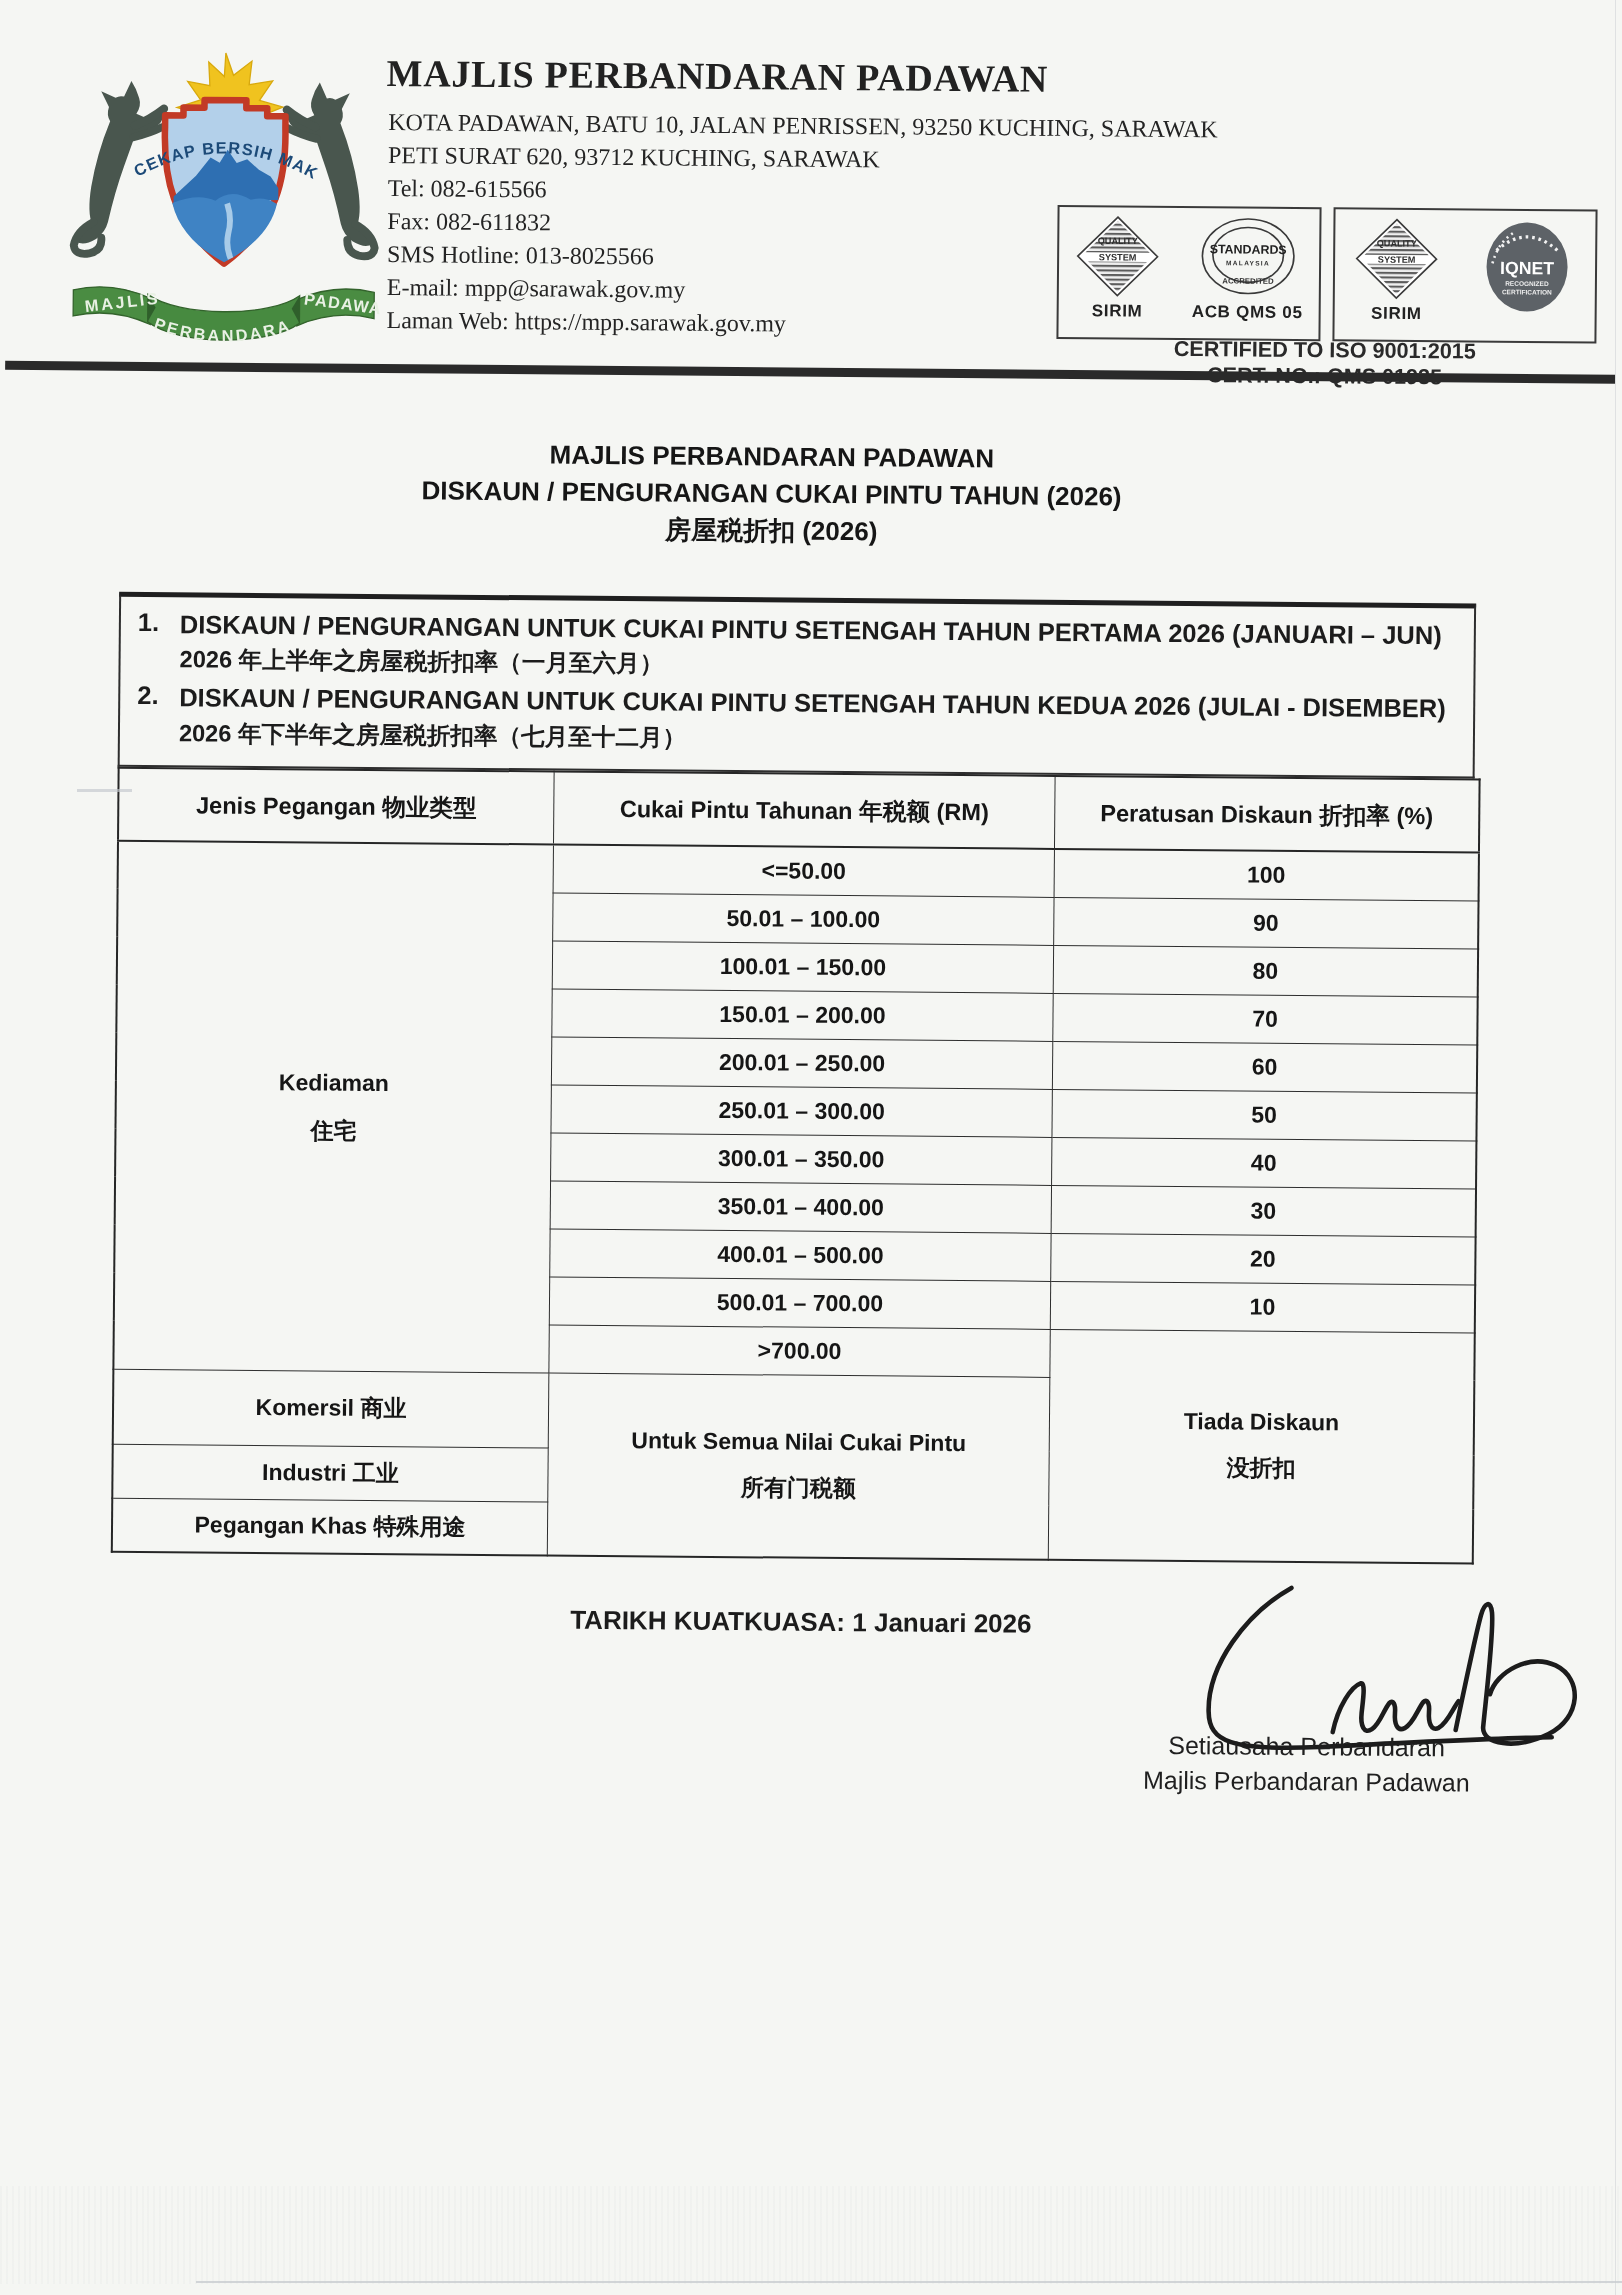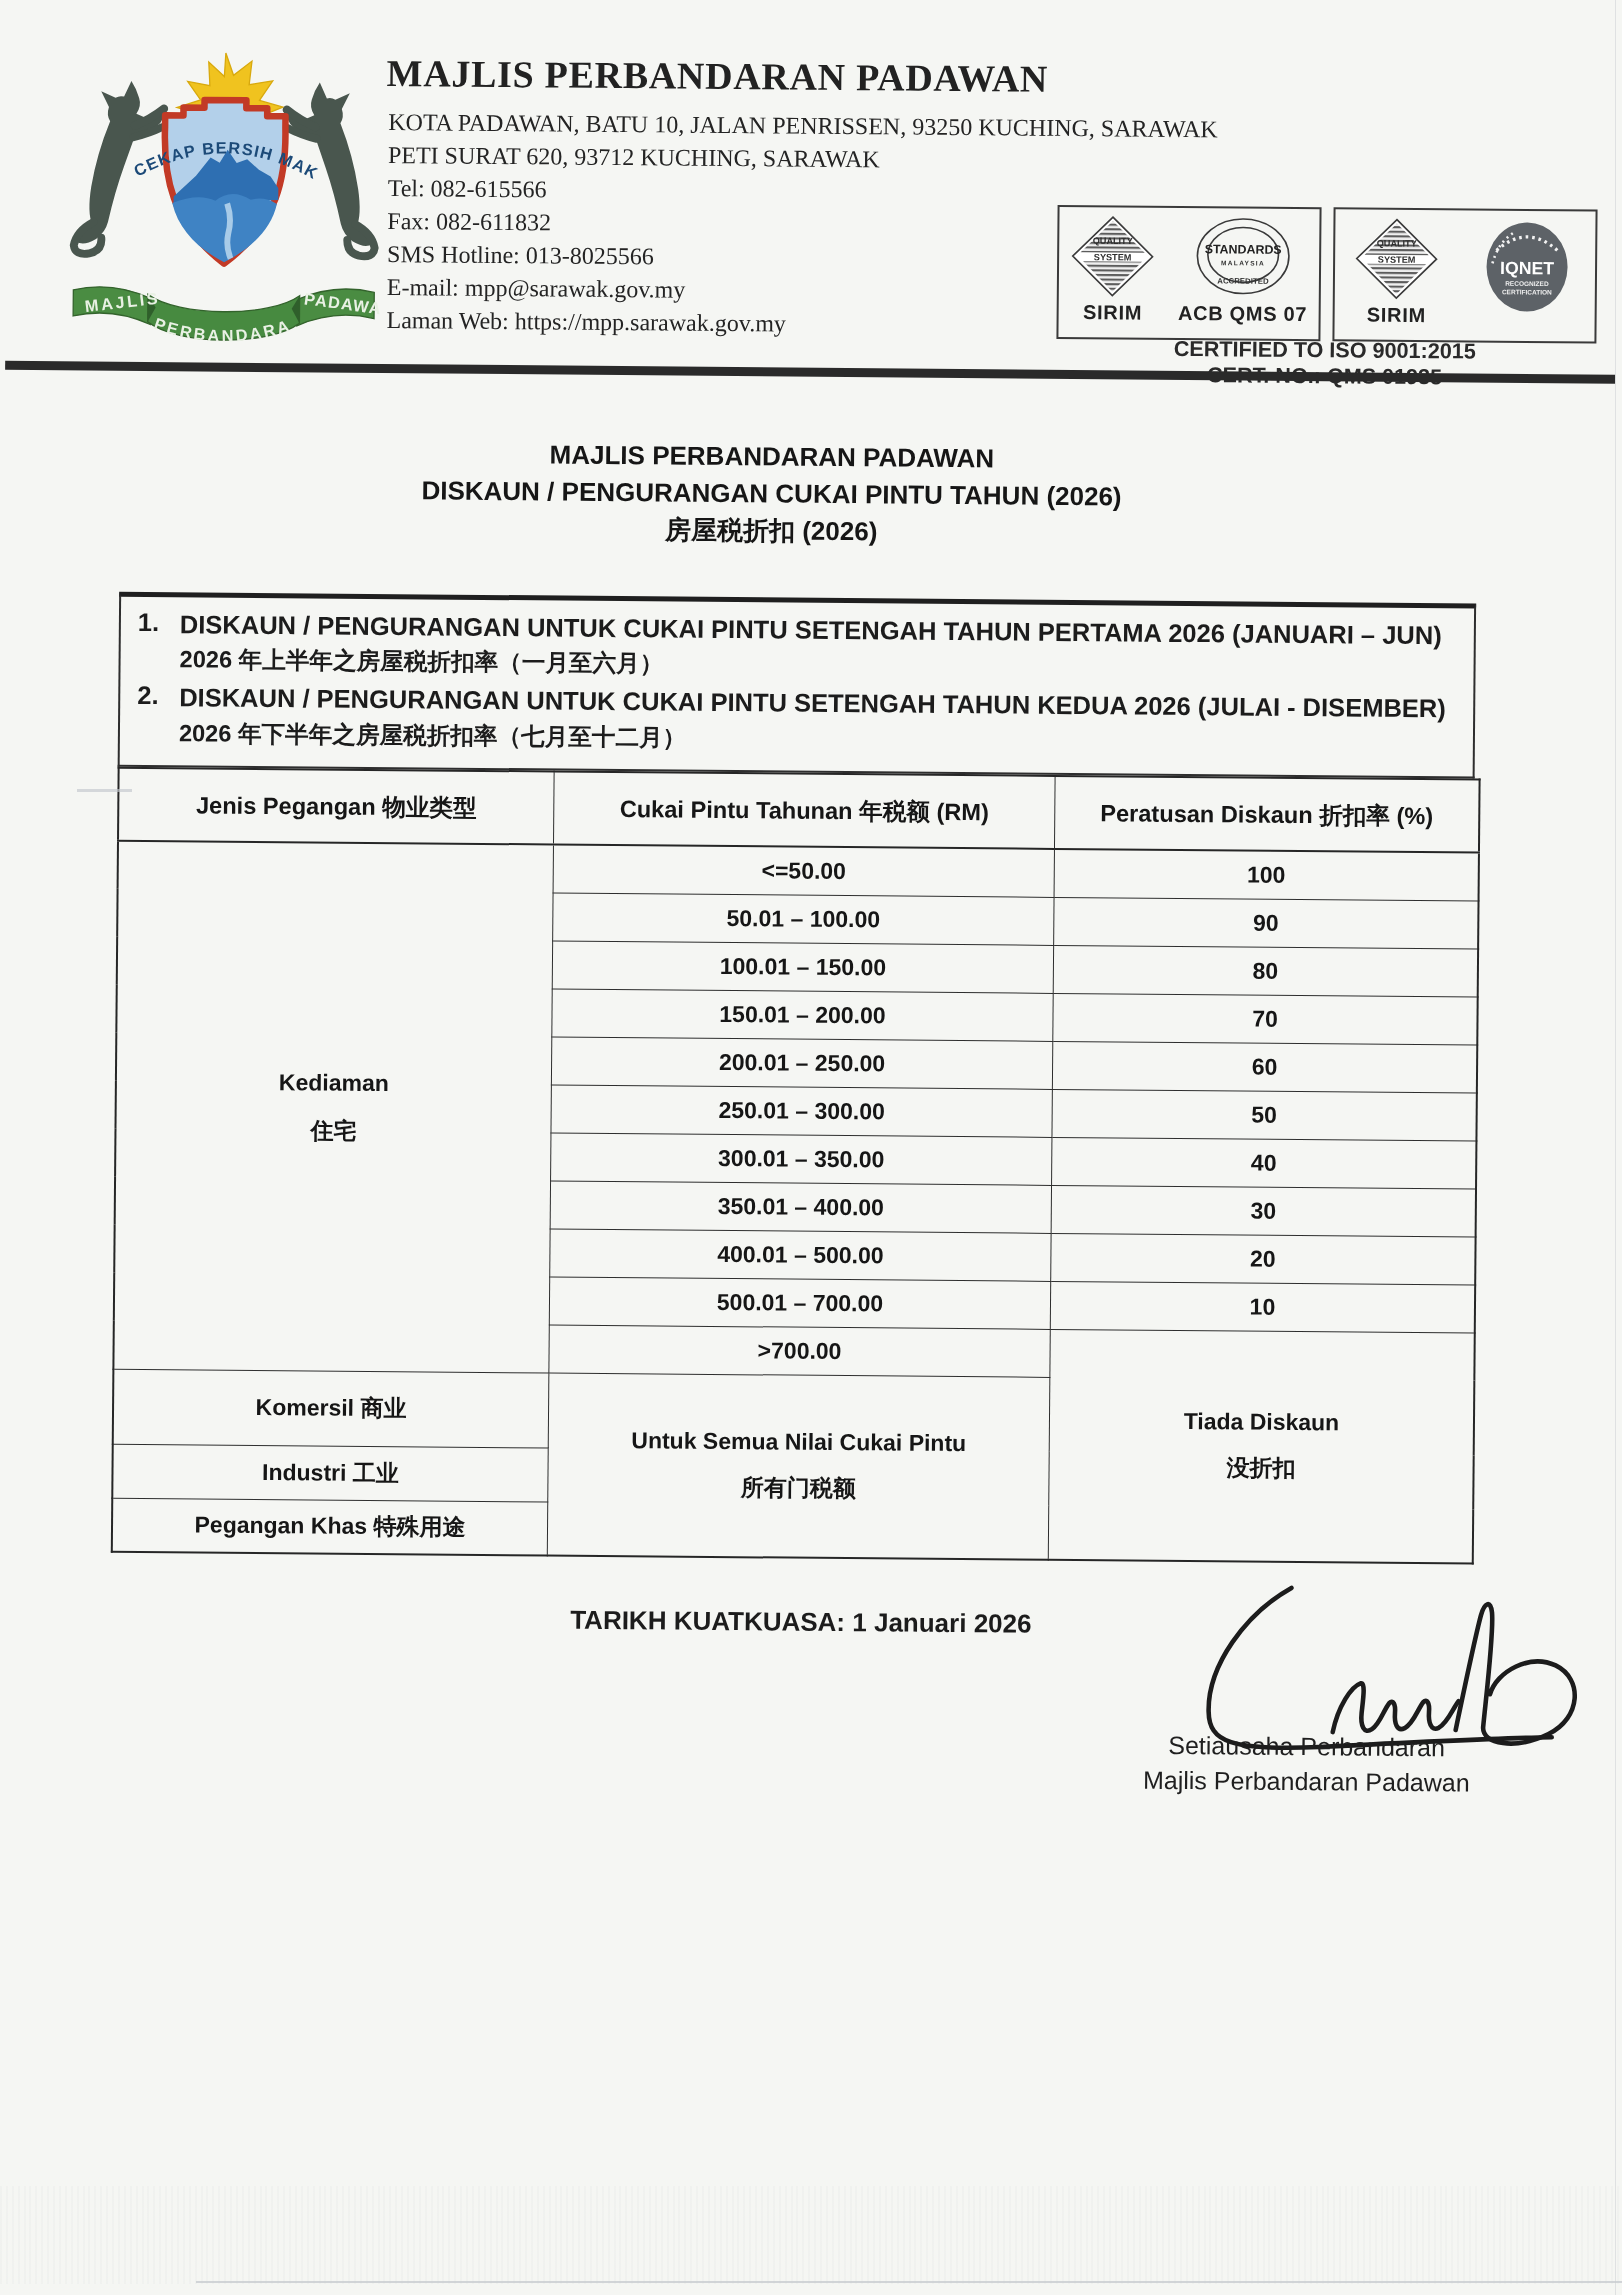--- a/index.html
+++ b/index.html
@@ -10,21 +10,21 @@
 
   
   .org-name{left:387px;top:48px;font-family:"Liberation Serif","DejaVu Serif",serif;
             font-weight:bold;font-size:38px;letter-spacing:0.7px;color:#222;white-space:nowrap;}
   .addr{left:389px;top:103px;font-family:"Liberation Serif","DejaVu Serif",serif;
         font-size:24px;line-height:33px;color:#242424;}
   .addr div{white-space:nowrap;}
 
   .cert-box{border:2px solid #3a3a3a;background:transparent;display:flex;align-items:flex-start;justify-content:space-around;padding-top:6.5px;}
   .cert-box .badge{display:flex;flex-direction:column;align-items:center;}
-  .badge-label{font-weight:bold;font-size:20px;color:#222;margin-top:3.9px;letter-spacing:0.7px;}
+  .badge-label{font-weight:bold;font-size:17px;color:#222;margin-top:3.9px;letter-spacing:0.7px;}
   .cert-text{left:1046px;width:563px;text-align:center;font-weight:bold;font-size:21.6px;color:#2a2a2a;white-space:nowrap;}
 
   .hrule{left:7.9px;top:361px;width:1610px;height:8.5px;background:#2a2a2a;}
 
   
   .title-block{left:0;top:432px;width:1551px;text-align:center;font-weight:bold;font-size:26px;line-height:37px;color:#161616;}
 
   
   .notes-box{left:124px;top:591px;width:1357px;height:175px;border:2px solid #2e2e2e;border-top:5.2px solid #1f1f1f;
              box-sizing:border-box;padding:10.5px 11.8px 0 17px;}
@@ -142,21 +142,21 @@
       <div class="badge-label">SIRIM</div>
     </div>
     <div class="badge">
       <svg width="98" height="84" viewBox="0 0 150 128">
         <ellipse cx="75" cy="62" rx="70" ry="57" fill="none" stroke="#3a3a3a" stroke-width="2.5"></ellipse>
         <ellipse cx="75" cy="60" rx="54" ry="42" fill="none" stroke="#3a3a3a" stroke-width="2.5"></ellipse>
         <text x="75" y="58" text-anchor="middle" font-size="19" font-weight="bold" fill="#222" font-family="Liberation Sans, sans-serif">STANDARDS</text>
         <text x="75" y="76" text-anchor="middle" font-size="10" font-weight="bold" letter-spacing="2" fill="#333" font-family="Liberation Sans, sans-serif">MALAYSIA</text>
         <text x="75" y="104" text-anchor="middle" font-size="12" font-weight="bold" fill="#333" font-family="Liberation Sans, sans-serif">ACCREDITED</text>
       </svg>
-      <div class="badge-label">ACB QMS 07</div>
+      <div class="badge-label">ACB QMS 05</div>
     </div>
   </div>
 
   <div class="abs cert-box" style="left:1335px;top:196px;width:260px;height:123px;">
     <div class="badge">
       <svg width="85" height="84" viewBox="0 0 130 128">
         <polygon points="65,4 126,64 65,124 4,64" fill="#ffffff" stroke="#3a3a3a" stroke-width="2.5"></polygon>
         <polygon points="65,10 114,58 16,58" fill="url(#hstripe)"></polygon>
         <polygon points="20,72 110,72 65,118" fill="url(#hstripe)"></polygon>
         <text x="65" y="45" text-anchor="middle" font-size="14" font-weight="bold" fill="#2d2d2d" font-family="Liberation Sans, sans-serif">QUALITY</text>

